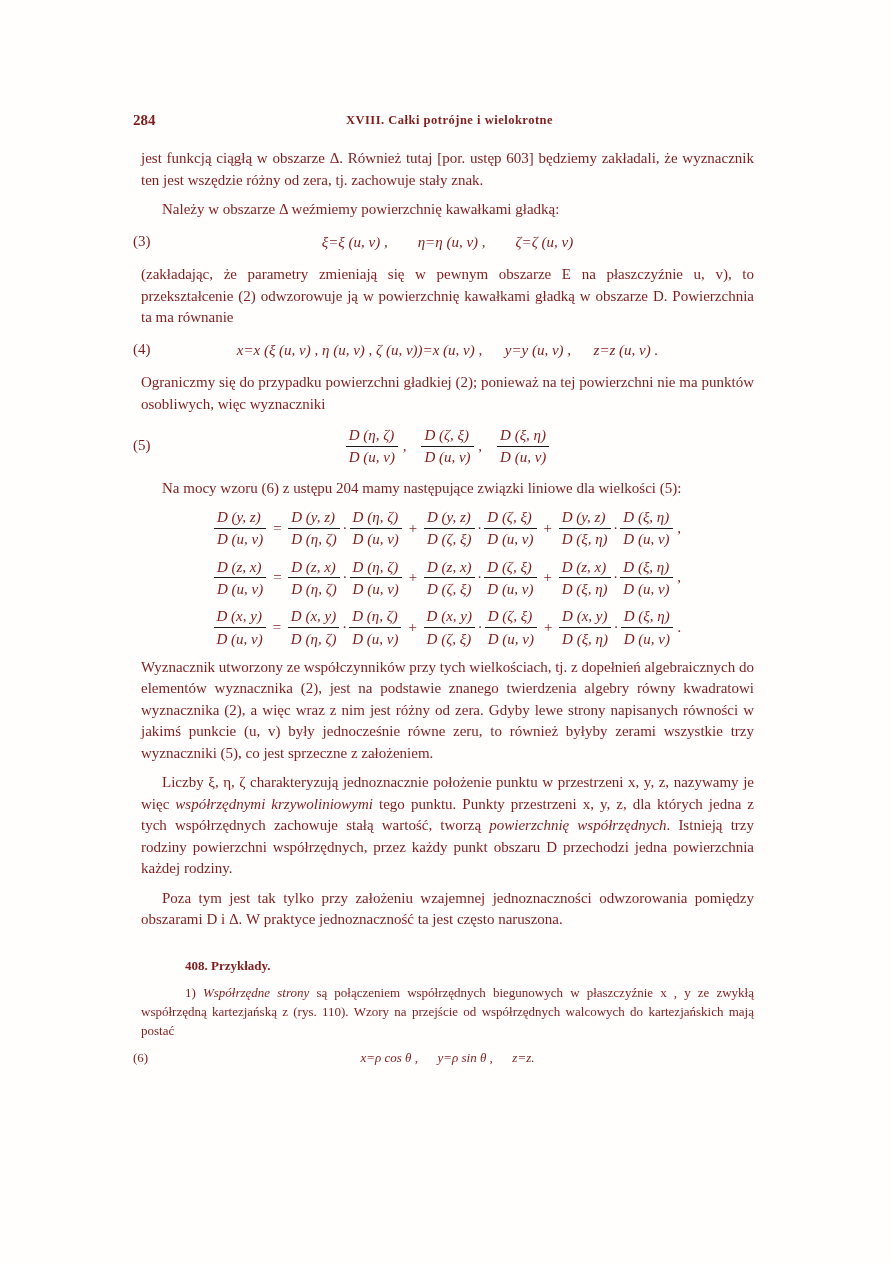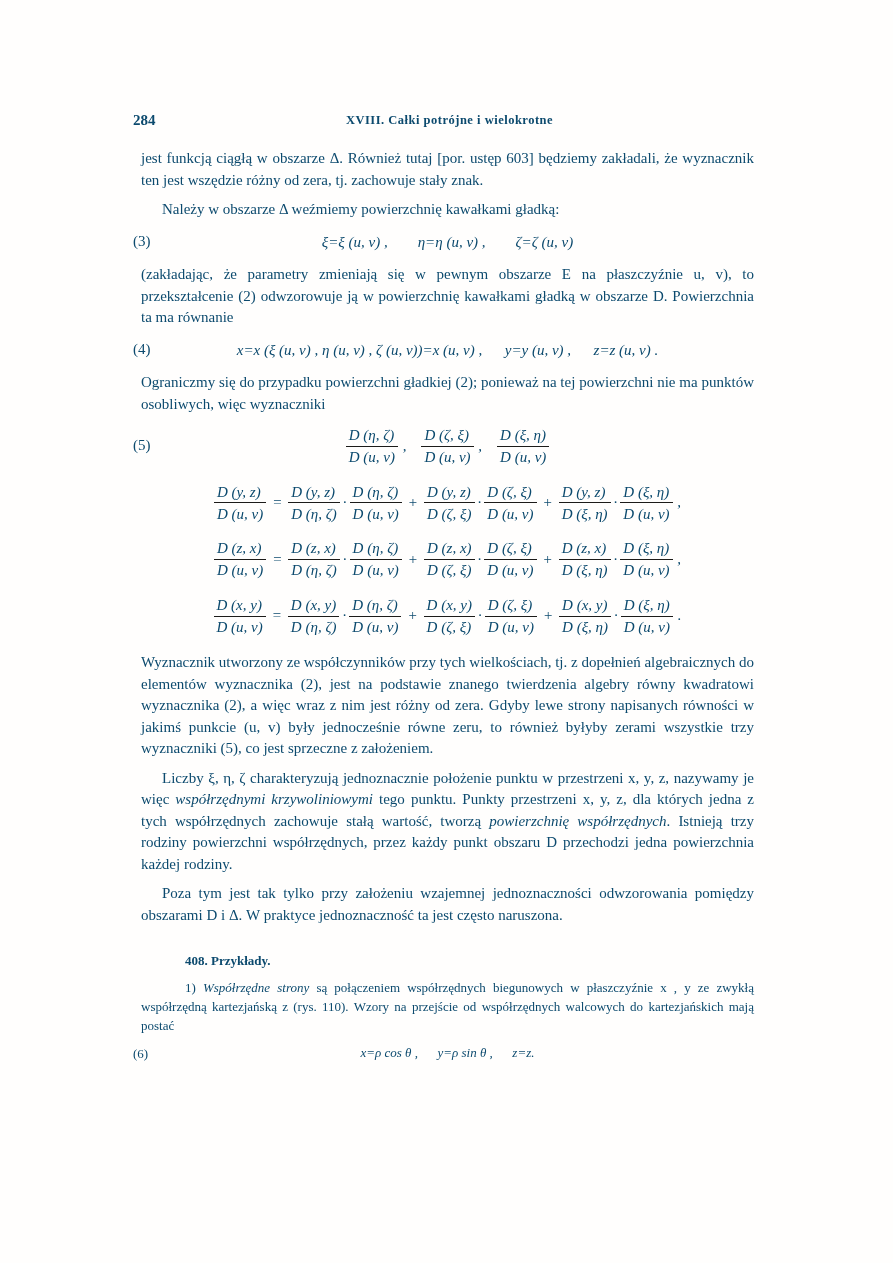--- a/index.html
+++ b/index.html
@@ -2,33 +2,33 @@
 <html><head>
 <meta charset="utf-8">
 <style>
   html,body{margin:0;padding:0;background:#ffffff;}
   .page{
     position:relative;
     width:893px;height:1263px;
     background:#fffefd;
     box-sizing:border-box;
     padding:111px 131px 2px 133px;
-    color:#0c4a6e;
+    color:#7f1d1d;
     font-family:"Liberation Serif","DejaVu Serif",serif;
     font-size:15px;line-height:21.5px;
     overflow:hidden;
   }
   .header{position:relative;height:18px;margin-bottom:19px;font-size:13px;line-height:18px;}
   .pagenum{position:absolute;left:0;top:0;font-weight:bold;font-size:15px;}
   .runhead{position:absolute;left:4px;right:0;text-align:center;font-weight:bold;letter-spacing:.5px;font-size:12.5px;}
   p{margin:8px;text-align:justify;}
   .ind{text-indent:21px;}
   .it{font-style:italic;}
   .eqrow{position:relative;margin:11px 0;}
-  .eqrow.tight{margin:16px 0;}
+  .eqrow.tight{margin:9px 0;}
   .eqlabel{position:absolute;left:0;top:50%;transform:translateY(-50%);font-style:normal;}
   .eqline{display:flex;justify-content:center;align-items:center;font-style:italic;white-space:pre;flex-wrap:nowrap;}
   .frac{display:inline-block;vertical-align:middle;line-height:1.22;}
   .num{display:block;border-bottom:1.4px solid #1c1b19;padding:0 3px 1.5px;}
   .den{display:block;padding:1.5px 3px 0;}
   .op{margin:0 6px;}
   .op.dot{margin:0 3px;}
   .eqtxt{margin-left:1px;}
   .identities{margin:4px 0 6px;}
   .examples{margin-top:25px;font-size:13px;line-height:19px;}
@@ -61,20 +61,21 @@
     <div class="eqline"><span>x=x (ξ (u, v) , η (u, v) , ζ (u, v))=x (u, v) ,  y=y (u, v) ,  z=z (u, v) .</span></div>
   </div>
 
   <p>Ograniczmy się do przypadku powierzchni gładkiej (2); ponieważ na tej powierzchni nie ma punktów osobliwych, więc wyznaczniki</p>
 
   <div class="eqrow">
     <span class="eqlabel">(5)</span>
     <div class="eqline"><span class="frac"><span class="num">D (η, ζ)</span><span class="den">D (u, v)</span></span><span class="eqtxt"> , </span><span class="frac"><span class="num">D (ζ, ξ)</span><span class="den">D (u, v)</span></span><span class="eqtxt"> , </span><span class="frac"><span class="num">D (ξ, η)</span><span class="den">D (u, v)</span></span></div>
   </div>
 
+  <p class="ind">Na mocy wzoru (6) z ustępu 204 mamy następujące związki liniowe dla wielkości (5):</p>
 
   <div class="identities">
     <div class="eqrow tight">
       <div class="eqline"><span class="frac"><span class="num">D (y, z)</span><span class="den">D (u, v)</span></span><span class="op">=</span><span class="frac"><span class="num">D (y, z)</span><span class="den">D (η, ζ)</span></span><span class="op dot">·</span><span class="frac"><span class="num">D (η, ζ)</span><span class="den">D (u, v)</span></span><span class="op">+</span><span class="frac"><span class="num">D (y, z)</span><span class="den">D (ζ, ξ)</span></span><span class="op dot">·</span><span class="frac"><span class="num">D (ζ, ξ)</span><span class="den">D (u, v)</span></span><span class="op">+</span><span class="frac"><span class="num">D (y, z)</span><span class="den">D (ξ, η)</span></span><span class="op dot">·</span><span class="frac"><span class="num">D (ξ, η)</span><span class="den">D (u, v)</span></span><span class="eqtxt"> ,</span></div>
     </div>
     <div class="eqrow tight">
       <div class="eqline"><span class="frac"><span class="num">D (z, x)</span><span class="den">D (u, v)</span></span><span class="op">=</span><span class="frac"><span class="num">D (z, x)</span><span class="den">D (η, ζ)</span></span><span class="op dot">·</span><span class="frac"><span class="num">D (η, ζ)</span><span class="den">D (u, v)</span></span><span class="op">+</span><span class="frac"><span class="num">D (z, x)</span><span class="den">D (ζ, ξ)</span></span><span class="op dot">·</span><span class="frac"><span class="num">D (ζ, ξ)</span><span class="den">D (u, v)</span></span><span class="op">+</span><span class="frac"><span class="num">D (z, x)</span><span class="den">D (ξ, η)</span></span><span class="op dot">·</span><span class="frac"><span class="num">D (ξ, η)</span><span class="den">D (u, v)</span></span><span class="eqtxt"> ,</span></div>
     </div>
     <div class="eqrow tight">
       <div class="eqline"><span class="frac"><span class="num">D (x, y)</span><span class="den">D (u, v)</span></span><span class="op">=</span><span class="frac"><span class="num">D (x, y)</span><span class="den">D (η, ζ)</span></span><span class="op dot">·</span><span class="frac"><span class="num">D (η, ζ)</span><span class="den">D (u, v)</span></span><span class="op">+</span><span class="frac"><span class="num">D (x, y)</span><span class="den">D (ζ, ξ)</span></span><span class="op dot">·</span><span class="frac"><span class="num">D (ζ, ξ)</span><span class="den">D (u, v)</span></span><span class="op">+</span><span class="frac"><span class="num">D (x, y)</span><span class="den">D (ξ, η)</span></span><span class="op dot">·</span><span class="frac"><span class="num">D (ξ, η)</span><span class="den">D (u, v)</span></span><span class="eqtxt"> .</span></div>

